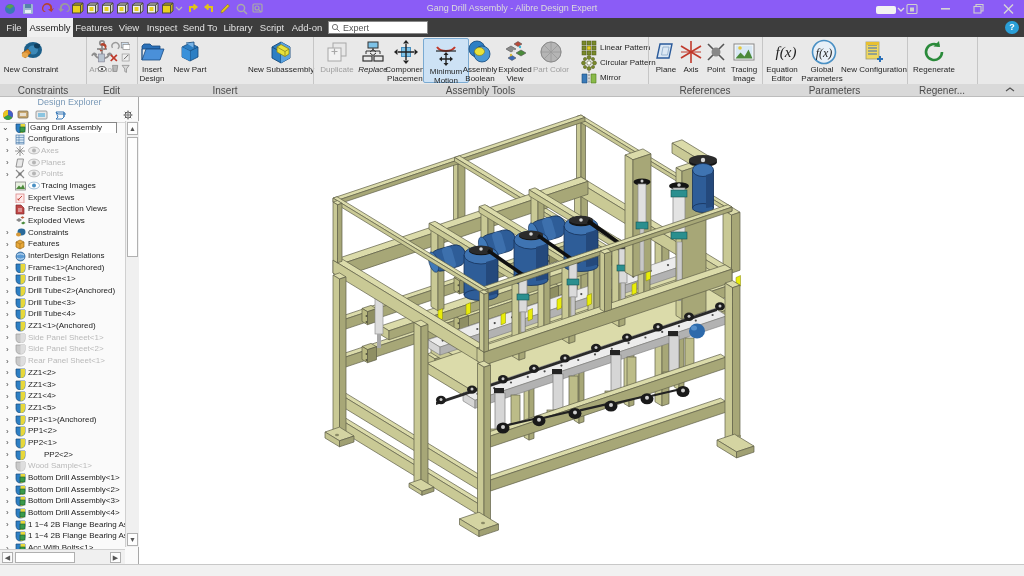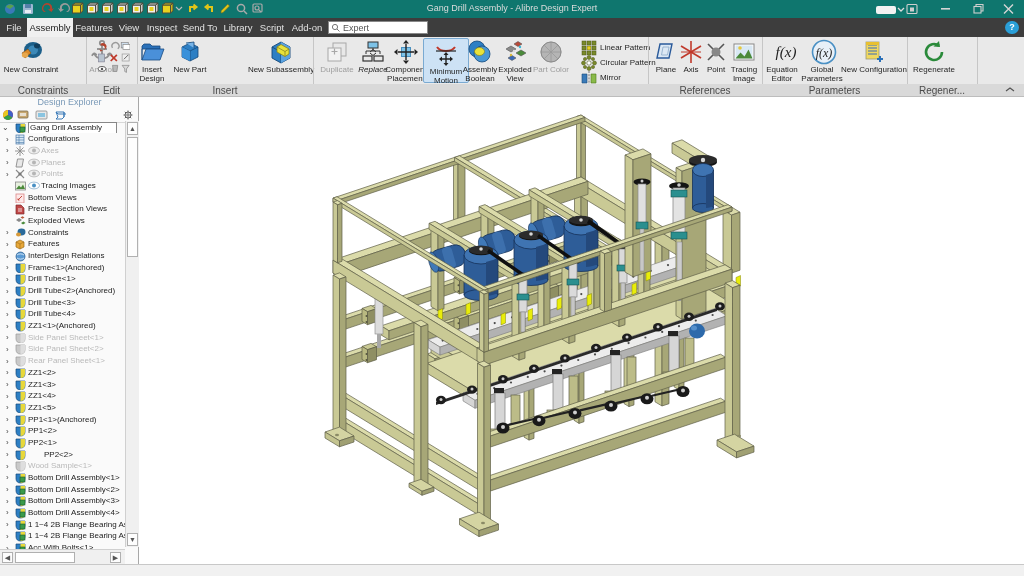--- a/index.html
+++ b/index.html
@@ -1,16 +1,16 @@
 <!DOCTYPE html>
 <html><head><meta charset="utf-8"><style>
 *{margin:0;padding:0;box-sizing:border-box}
 html,body{width:1024px;height:576px;overflow:hidden;font-family:"Liberation Sans",sans-serif;background:#fff}
 .abs{position:absolute}
-#titlebar{position:absolute;left:0;top:0;width:1024px;height:18px;background:#0f766e}
+#titlebar{position:absolute;left:0;top:0;width:1024px;height:18px;background:#8b5cf6}
 #menurow{position:absolute;left:0;top:18px;width:1024px;height:19px;background:#3d3d3d}
 #ribbon{position:absolute;left:0;top:37px;width:1024px;height:47px;background:#e9e9e9}
 #grouplbl{position:absolute;left:0;top:84px;width:1024px;height:13px;background:#d9d9d9;border-bottom:1px solid #bdbdbd}
 #panel{position:absolute;left:0;top:97px;width:139px;height:467px;background:#fafafa;border-right:1px solid #a8a8a8}
 #canvas{position:absolute;left:140px;top:97px;width:884px;height:467px;background:#fff}
 #statusbar{position:absolute;left:0;top:564px;width:1024px;height:12px;background:#f1f1f1;border-top:1px solid #c8c8c8}
 .tab{position:absolute;top:0;height:19px;line-height:19px;color:#e2e2e2;font-size:9.5px;text-align:center}
 .glabel{position:absolute;top:0;height:13px;line-height:13px;font-size:10px;color:#4a4a4a;text-align:center;white-space:nowrap}
 .gsep{position:absolute;top:0;width:1px;height:47px;background:#c6c6c6}
 .ritem{position:absolute;top:0;text-align:center;font-size:8px;color:#1f1f1f;line-height:8.5px}
@@ -400,20 +400,21 @@
     <div class="gsep" style="left:313px;top:0px"></div>
     <div class="gsep" style="left:648px;top:0px"></div>
     <div class="gsep" style="left:762px;top:0px"></div>
     <div class="gsep" style="left:907px;top:0px"></div>
     <div class="gsep" style="left:977px;top:0px"></div>
 </div>
 <div id="grouplbl">
  <div class="glabel" style="left:0;width:86px">Constraints</div>
  <div class="glabel" style="left:86px;width:51px">Edit</div>
  <div class="glabel" style="left:137px;width:176px">Insert</div>
+ <div class="glabel" style="left:313px;width:335px">Assembly Tools</div>
  <div class="glabel" style="left:648px;width:114px">References</div>
  <div class="glabel" style="left:762px;width:145px">Parameters</div>
  <div class="glabel" style="left:907px;width:70px">Regener...</div>
  <svg class="abs" style="left:1004px;top:1px" width="12" height="10" viewBox="0 0 12 10">
       <path d="M2,6 l4,-3 4,3" stroke="#555" stroke-width="1.2" fill="none"></path>
     </svg>
 </div>
 
 <div id="panel"></div>
 <div class="abs" style="left:0;top:97px;width:139px;height:11px;text-align:center;font-size:9px;color:#7a9ab8">Design Explorer</div>
@@ -518,21 +519,21 @@
     </span>
     <span class="tx" style="left:41px">Tracing Images</span>
   </div>
 <div class="trow" style="top:191.6px">
     <span class="abs" style="left:15px;top:1px">
       <svg width="10" height="11" viewBox="0 0 10 11">
         <rect x="1" y="1" width="8" height="9" fill="#fde8e8" stroke="#d88" stroke-width="0.8"></rect>
         <path d="M3,7 l4,-4 m-4,4 l0,-1.5 m0,1.5 l1.5,0" stroke="#c0392b" stroke-width="0.9" fill="none"></path>
       </svg>
     </span>
-    <span class="tx" style="left:28px">Bottom Views</span>
+    <span class="tx" style="left:28px">Expert Views</span>
   </div>
 <div class="trow" style="top:203.3px">
     <span class="abs" style="left:15px;top:1px">
       <svg width="10" height="11" viewBox="0 0 10 11">
         <path d="M1,1 h5 l3,3 v6 h-8 z" fill="#c04848" stroke="#802828" stroke-width="0.7"></path>
         <path d="M3,5 h4 M3,7 h4" stroke="#fff" stroke-width="0.8"></path>
       </svg>
     </span>
     <span class="tx" style="left:28px">Precise Section Views</span>
   </div>

